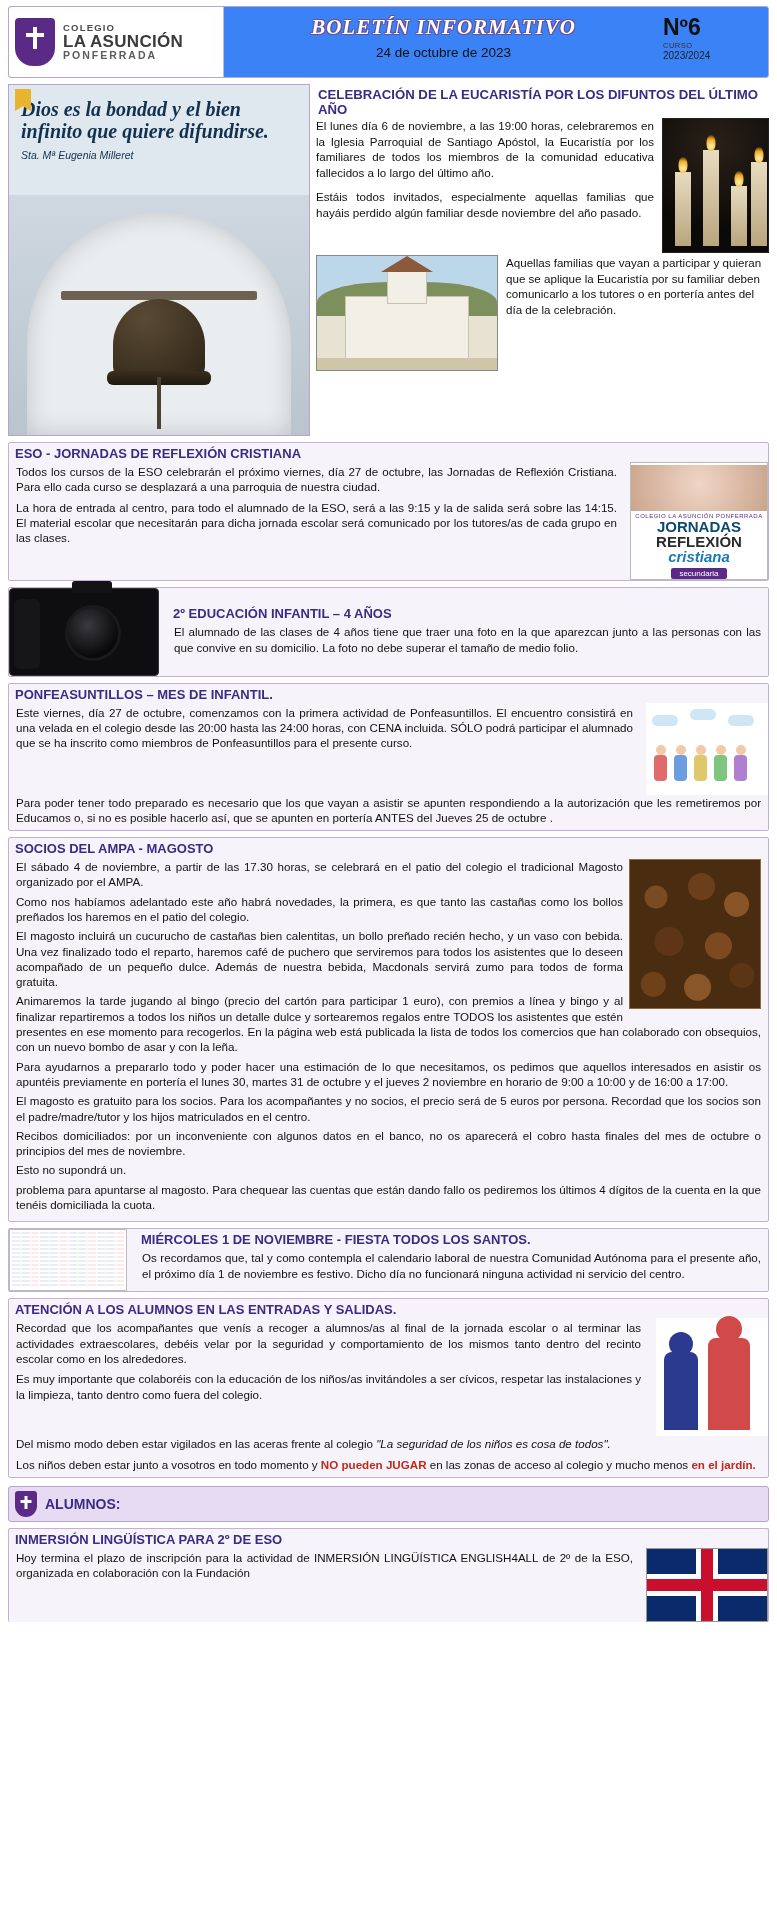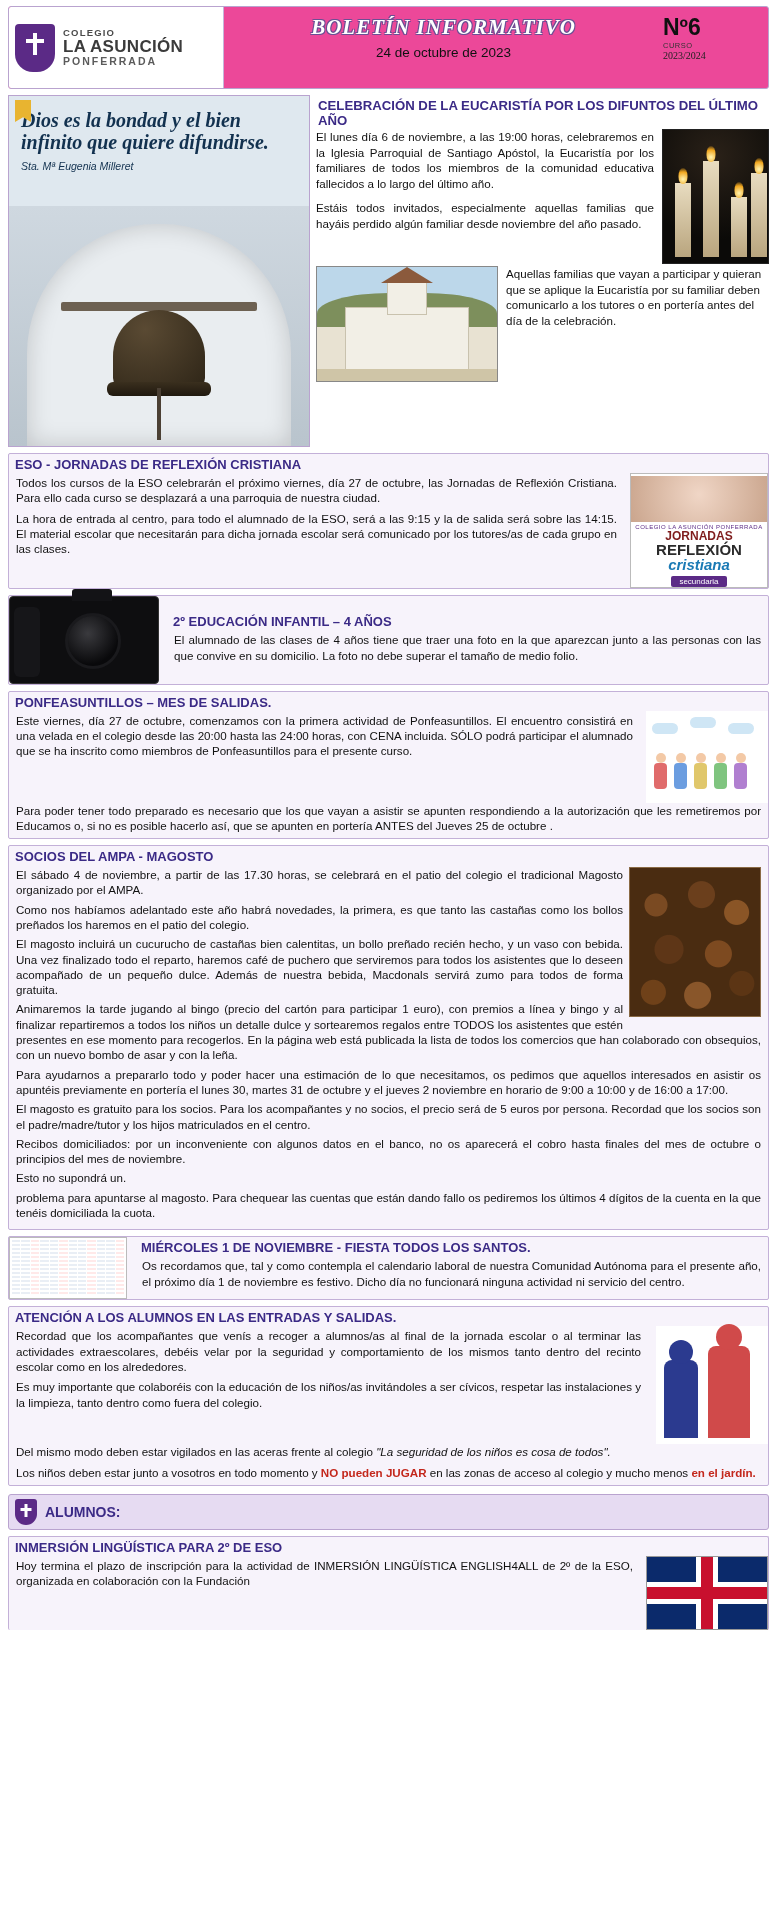--- a/index.html
+++ b/index.html
@@ -10,23 +10,23 @@
     font-family: "Liberation Sans", sans-serif;
     color: #111;
   }
   .page { width: 777px; padding: 6px 8px 0 8px; }
 
   
   .masthead {
     display: flex;
     align-items: stretch;
     border: 1px solid #b9a3cf;
-    background: #ec4899;
+    background: #3b82f6;
     border-radius: 3px;
-    height: 83px;
+    height: 72px;
     overflow: hidden;
   }
   .logo-box {
     width: 215px;
     background: #ffffff;
     display: flex;
     align-items: center;
     gap: 8px;
     padding: 4px 6px;
     border-right: 1px solid #c7b6da;
@@ -74,21 +74,21 @@
     font-size: 13.5px;
     color: #111;
     margin-top: 5px;
   }
   .mast-right {
     width: 105px;
     padding-top: 7px;
   }
   .mast-num { font-size: 23px; font-weight: bold; color: #111; }
   .mast-curso-l { font-size: 7.5px; color: #333; letter-spacing: .5px; }
-  .mast-curso { font-size: 10px; color: #222; font-family: Liberation Serif, serif; }
+  .mast-curso { font-size: 10px; color: #222; }
 
   
   .block { margin-top: 6px; border: 1px solid #c3b0d8; border-radius: 2px; background:#f7f3fb; }
   .sec-title {
     color: #3b2a86;
     font-weight: bold;
     font-size: 13px;
     padding: 3px 6px 1px 6px;
   }
   .body-txt {
@@ -180,21 +180,21 @@
   
   .eso-row { display:flex; gap:6px; }
   .eso-left { flex:1; }
   .jornadas-img {
     width: 138px; flex:0 0 auto; border:1px solid #bbb; background:#fff;
     display:flex; flex-direction:column; align-items:center; justify-content:flex-start;
     padding-top:2px;
   }
   .jor-hands { width:100%; height:46px; background: radial-gradient(circle at 50% 40%, #f0d6c6, #caa58d); }
   .jor-badge { font-size:6px; color:#5b2a86; margin-top:2px; letter-spacing:.5px;}
-  .jor-t1 { font-size:12px; font-weight:bold; color:#7f1d1d; line-height:1; font-family:"Liberation Sans",sans-serif;}
+  .jor-t1 { font-size:15px; font-weight:bold; color:#0c4a6e; line-height:1; font-family:"Liberation Sans",sans-serif;}
   .jor-t2 { font-size:15px; font-weight:bold; color:#2b2b2b; line-height:1;}
   .jor-t3 { font-size:15px; font-weight:bold; color:#1b7ab5; font-style:italic; line-height:1.1;}
   .jor-t4 { font-size:8px; color:#fff; background:#5b2a86; padding:1px 8px; border-radius:2px; margin-top:2px;}
 
   
   .cam-row { display:flex; gap:8px; align-items:center; }
   .camera {
     width: 150px; height: 88px; flex:0 0 auto;
     background: #0e0e10; border:1px solid #333; position:relative; border-radius:4px;
   }
@@ -377,21 +377,21 @@
       <div class="cam-right">
         <div class="sec-title">2º EDUCACIÓN INFANTIL – 4 AÑOS</div>
         <div class="body-txt">
           <p>El alumnado de las clases de 4 años tiene que traer una foto en la que aparezcan junto a las personas con las que convive en su domicilio. La foto no debe superar el tamaño de medio folio.</p>
         </div>
       </div>
     </div>
   </div>
 
   <div class="block">
-    <div class="sec-title">PONFEASUNTILLOS – MES DE SALIDAS.</div>
+    <div class="sec-title">PONFEASUNTILLOS – MES DE INFANTIL.</div>
     <div class="ponf-row">
       <div style="flex:1">
         <div class="body-txt">
           <p>Este viernes, día 27 de octubre, comenzamos con la primera actividad de Ponfeasuntillos. El encuentro consistirá en una velada en el colegio desde las 20:00 hasta las 24:00 horas, con CENA incluida. SÓLO podrá participar el alumnado que se ha inscrito como miembros de Ponfeasuntillos para el presente curso.</p>
         </div>
       </div>
       <div class="kids">
         <div class="cloud" style="left:6px"></div>
         <div class="cloud" style="left:44px; top:6px"></div>
         <div class="cloud" style="left:82px"></div>

